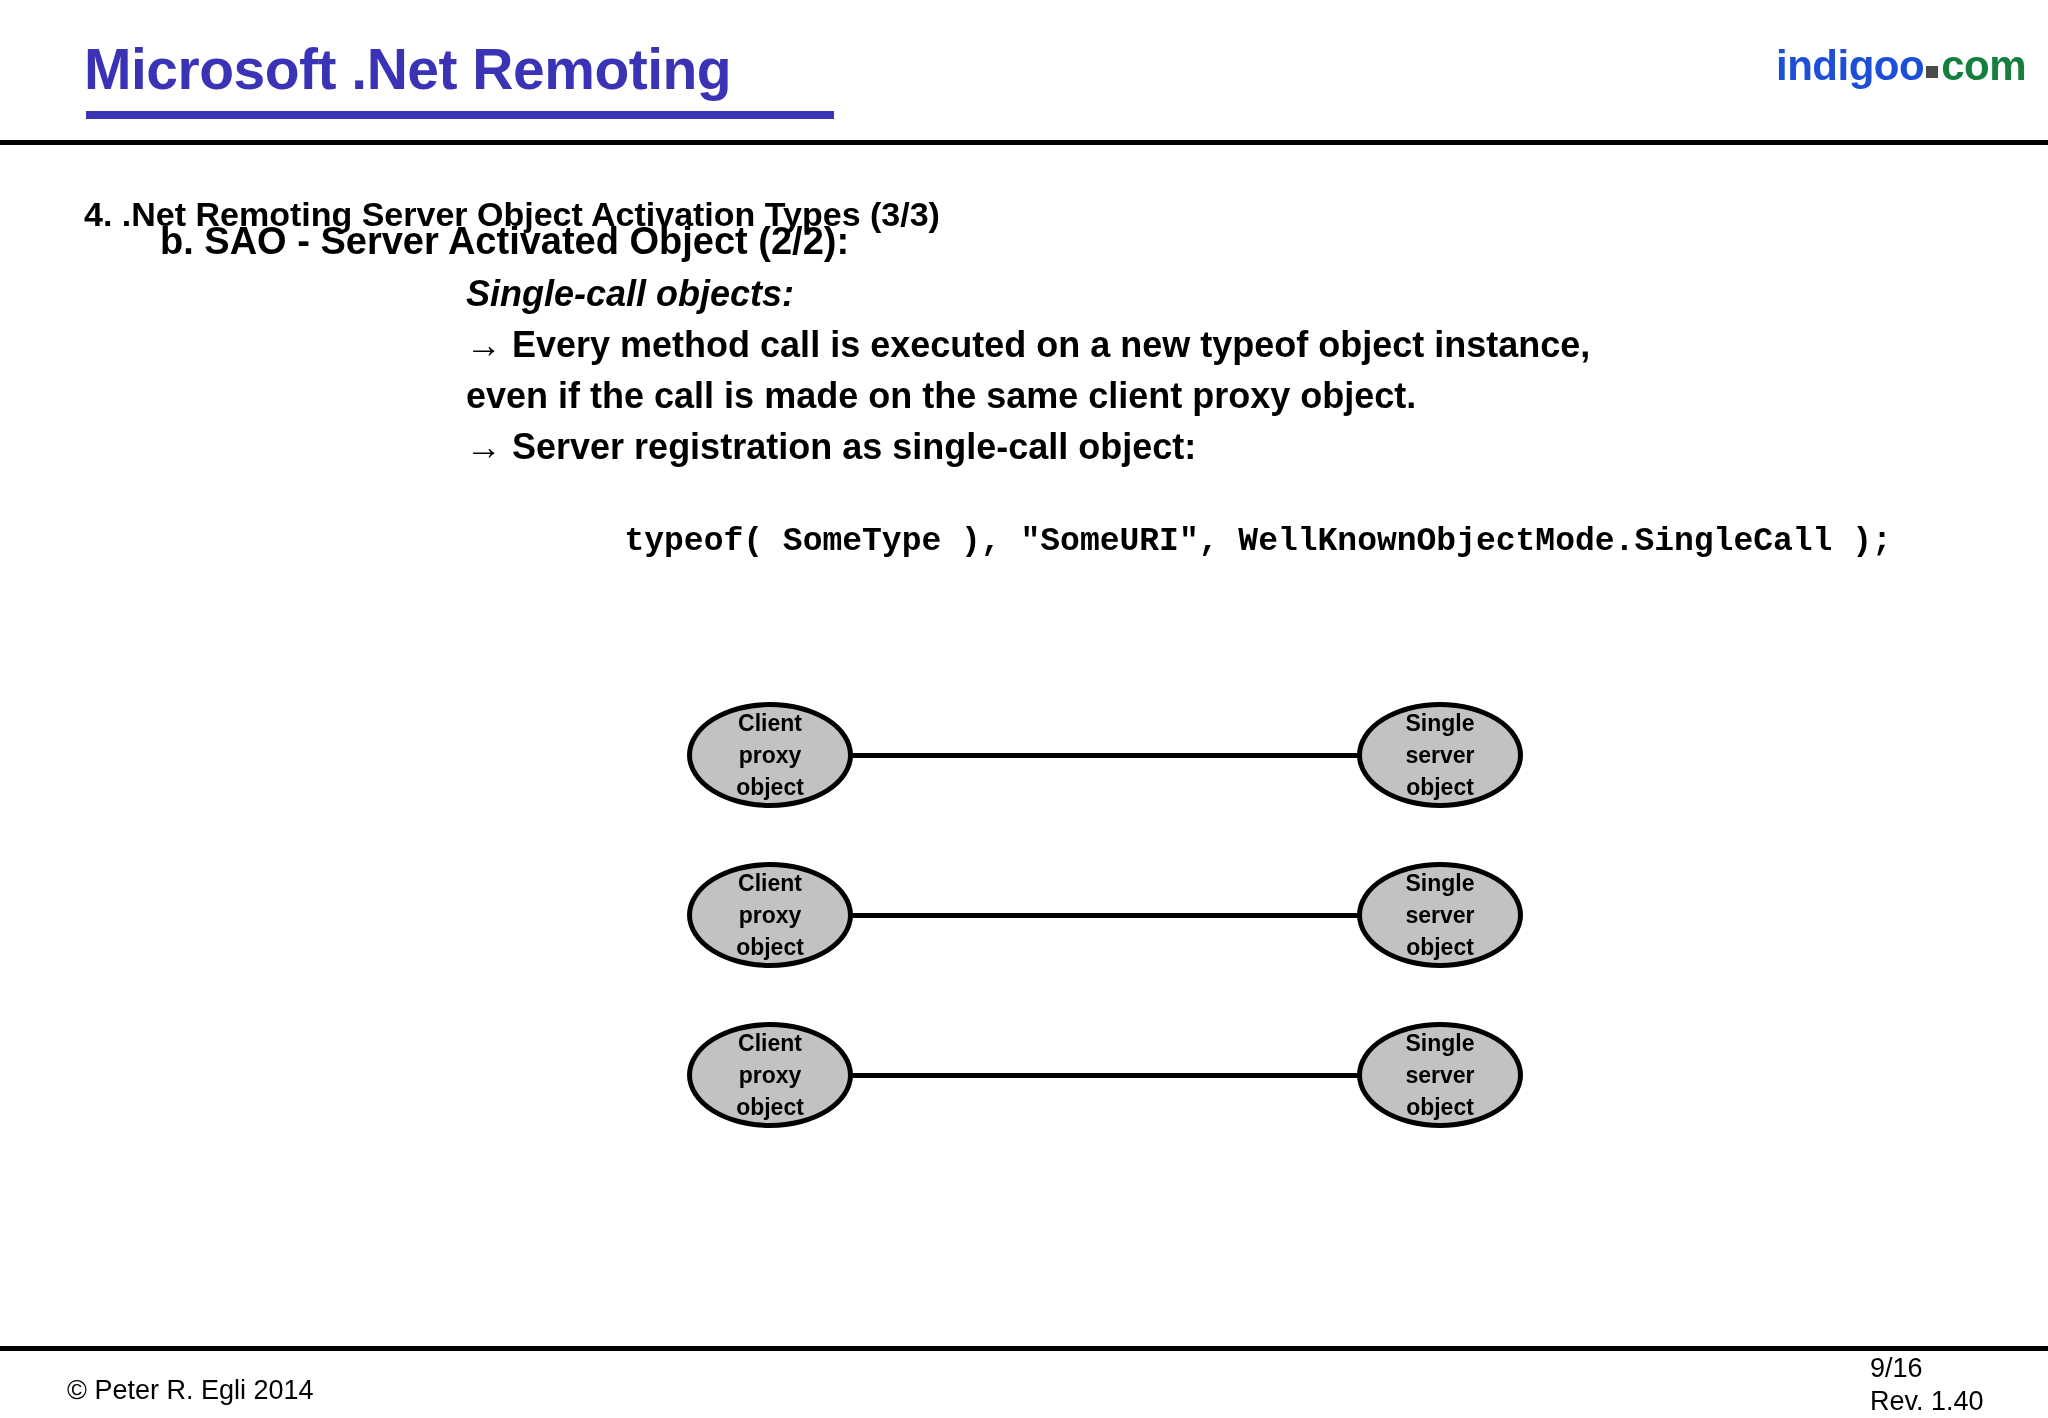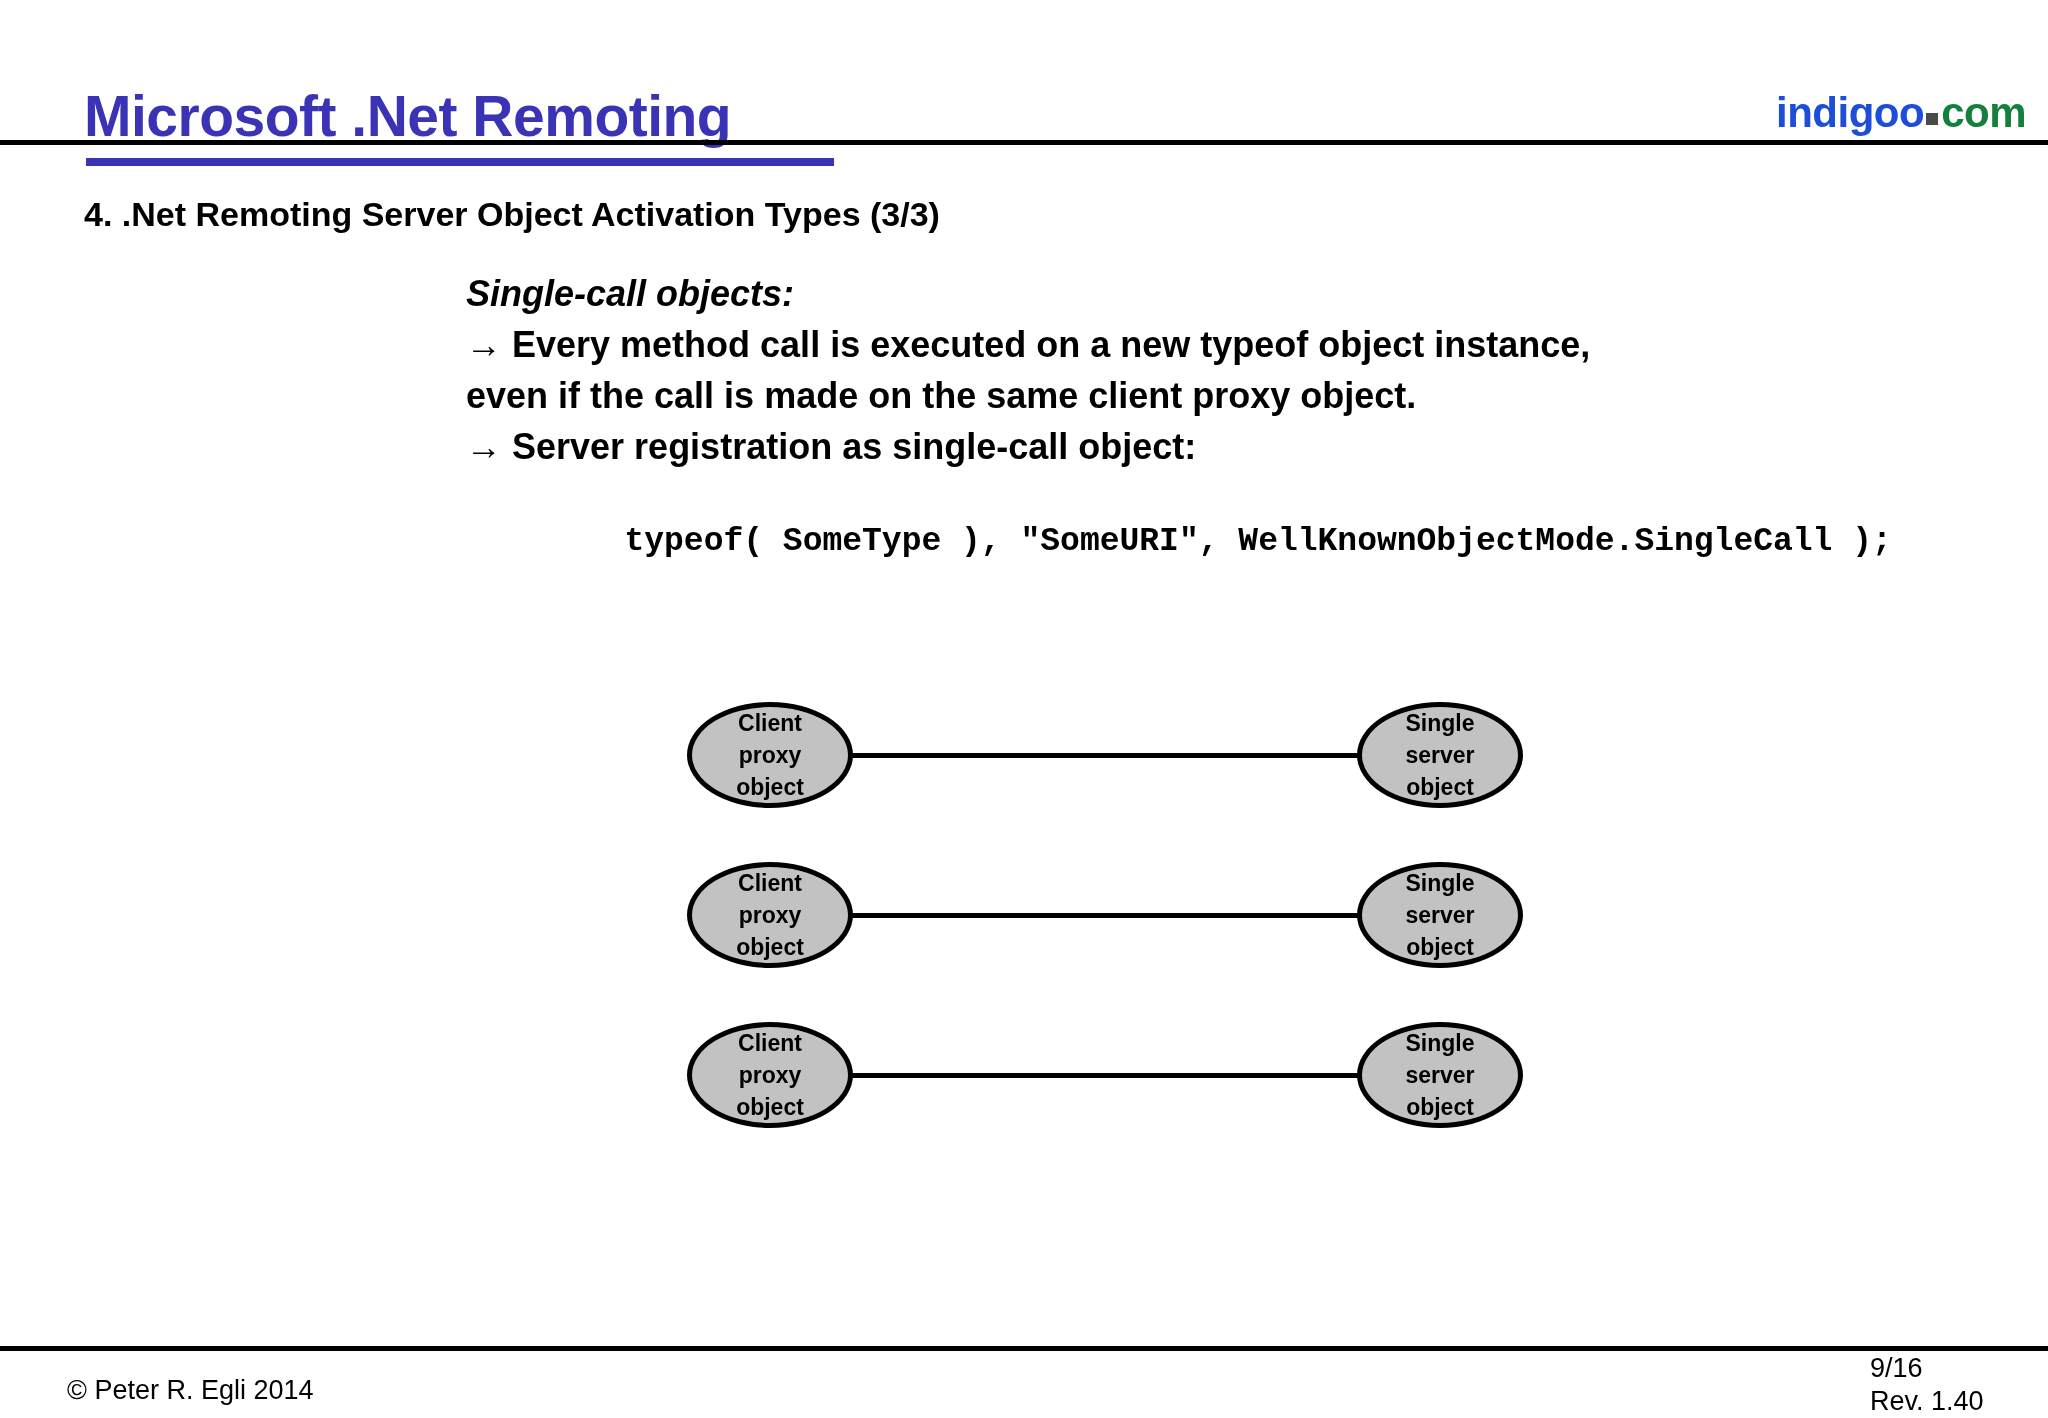--- a/index.html
+++ b/index.html
@@ -12,21 +12,21 @@
     height: 1418px;
     position: relative;
     font-family: "Liberation Sans", sans-serif;
     overflow: hidden;
   }
 
   
   #header {
     position: absolute;
     left: 0; top: 0;
-    width: 2048px; height: 142px; margin-top: 47px;
+    width: 2048px; height: 142px;
   }
   #slide-title {
     position: absolute;
     left: 84px; top: 36px;
     font-size: 57px;
     font-weight: bold;
     color: #3b33b5;
     letter-spacing: -0.5px;
     white-space: nowrap;
   }
@@ -198,20 +198,21 @@
 
   <div id="brand-logo">
     <span class="brand-indigoo">indigoo</span><span class="brand-dot"></span><span class="brand-com">com</span>
   </div>
 </div>
 <div id="header-rule"></div>
 
 <div id="content">
 
   <div class="h1">4. .Net Remoting Server Object Activation Types (3/3)</div>
+  <div class="h2">b. SAO - Server Activated Object (2/2):</div>
 
   <div id="body-block">
       <div class="body-line italic"><span>Single-call objects:</span></div>
       <div class="body-line"><span class="arrow-glyph">→</span><span>Every method call is executed on a new typeof object instance,</span></div>
       <div class="body-line"><span>even if the call is made on the same client proxy object.</span></div>
       <div class="body-line"><span class="arrow-glyph">→</span><span>Server registration as single-call object:</span></div>
     </div>
 
   <div id="code-block">
       <div class="code-line">        typeof( SomeType ), "SomeURI", WellKnownObjectMode.SingleCall );</div>

